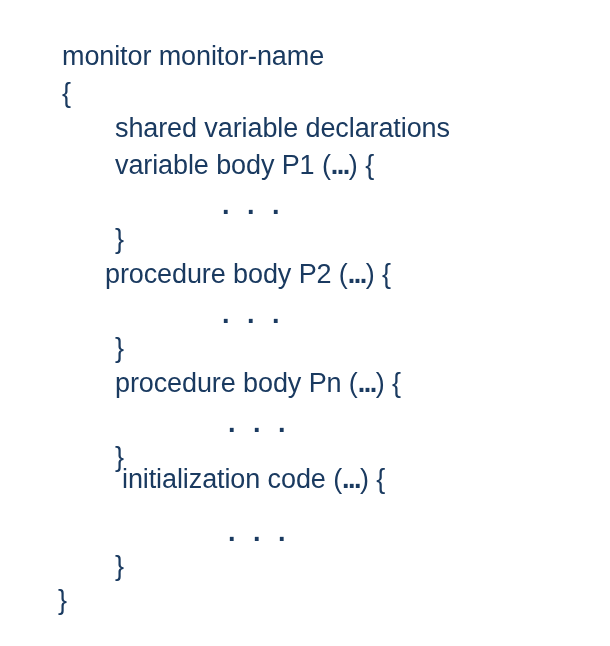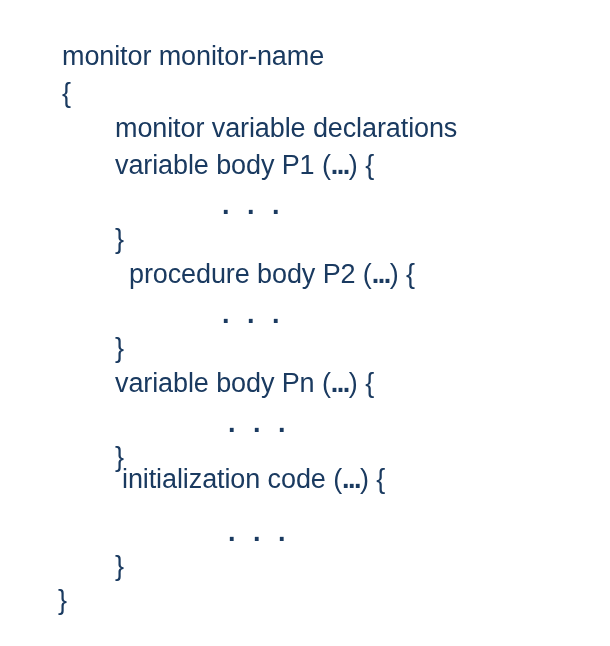--- a/index.html
+++ b/index.html
@@ -45,56 +45,56 @@
     letter-spacing: 5px;
     font-weight: bold;
   }
   
   .l0  { left: 62px;  top: 41px; }
   .l1  { left: 62px;  top: 78px; }
   .l2  { left: 115px; top: 113px; }
   .l3  { left: 115px; top: 150px; }
   .l4  { left: 222px; top: 190px; }
   .l5  { left: 115px; top: 224px; }
-  .l6  { left: 129px; top: 259px; }
+  .l6  { left: 105px; top: 259px; }
   .l7  { left: 222px; top: 299px; }
   .l8  { left: 115px; top: 333px; }
   .l9  { left: 115px; top: 368px; }
   .l10 { left: 228px; top: 408px; }
   .l11 { left: 115px; top: 442px; }
   .l12 { left: 122px; top: 464px; }
   .l13 { left: 228px; top: 517px; }
   .l14 { left: 115px; top: 551px; }
   .l15 { left: 58px;  top: 585px; }
 </style>
 </head>
 <body>
 
 <div id="canvas">
   <div class="code-block">
 
     <div class="code-line l0">monitor monitor-name</div>
 
     <div class="code-line l1">{</div>
 
-    <div class="code-line l2">monitor variable declarations</div>
+    <div class="code-line l2">shared variable declarations</div>
 
     <div class="code-line l3"><span>variable body P1 (</span><span class="bold-ellipsis">...</span><span>) {</span></div>
 
     <div class="code-line dots l4">. . .</div>
 
     <div class="code-line l5">}</div>
 
     <div class="code-line l6"><span>procedure body P2 (</span><span class="bold-ellipsis">...</span><span>) {</span></div>
 
     <div class="code-line dots l7">. . .</div>
 
     <div class="code-line l8">}</div>
 
-    <div class="code-line l9"><span>variable body Pn (</span><span class="bold-ellipsis">...</span><span>) {</span></div>
+    <div class="code-line l9"><span>procedure body Pn (</span><span class="bold-ellipsis">...</span><span>) {</span></div>
 
     <div class="code-line dots l10">. . .</div>
 
     <div class="code-line l11">}</div>
 
     <div class="code-line l12"><span>initialization code (</span><span class="bold-ellipsis">...</span><span>) {</span></div>
 
     <div class="code-line dots l13">. . .</div>
 
     <div class="code-line l14">}</div>

